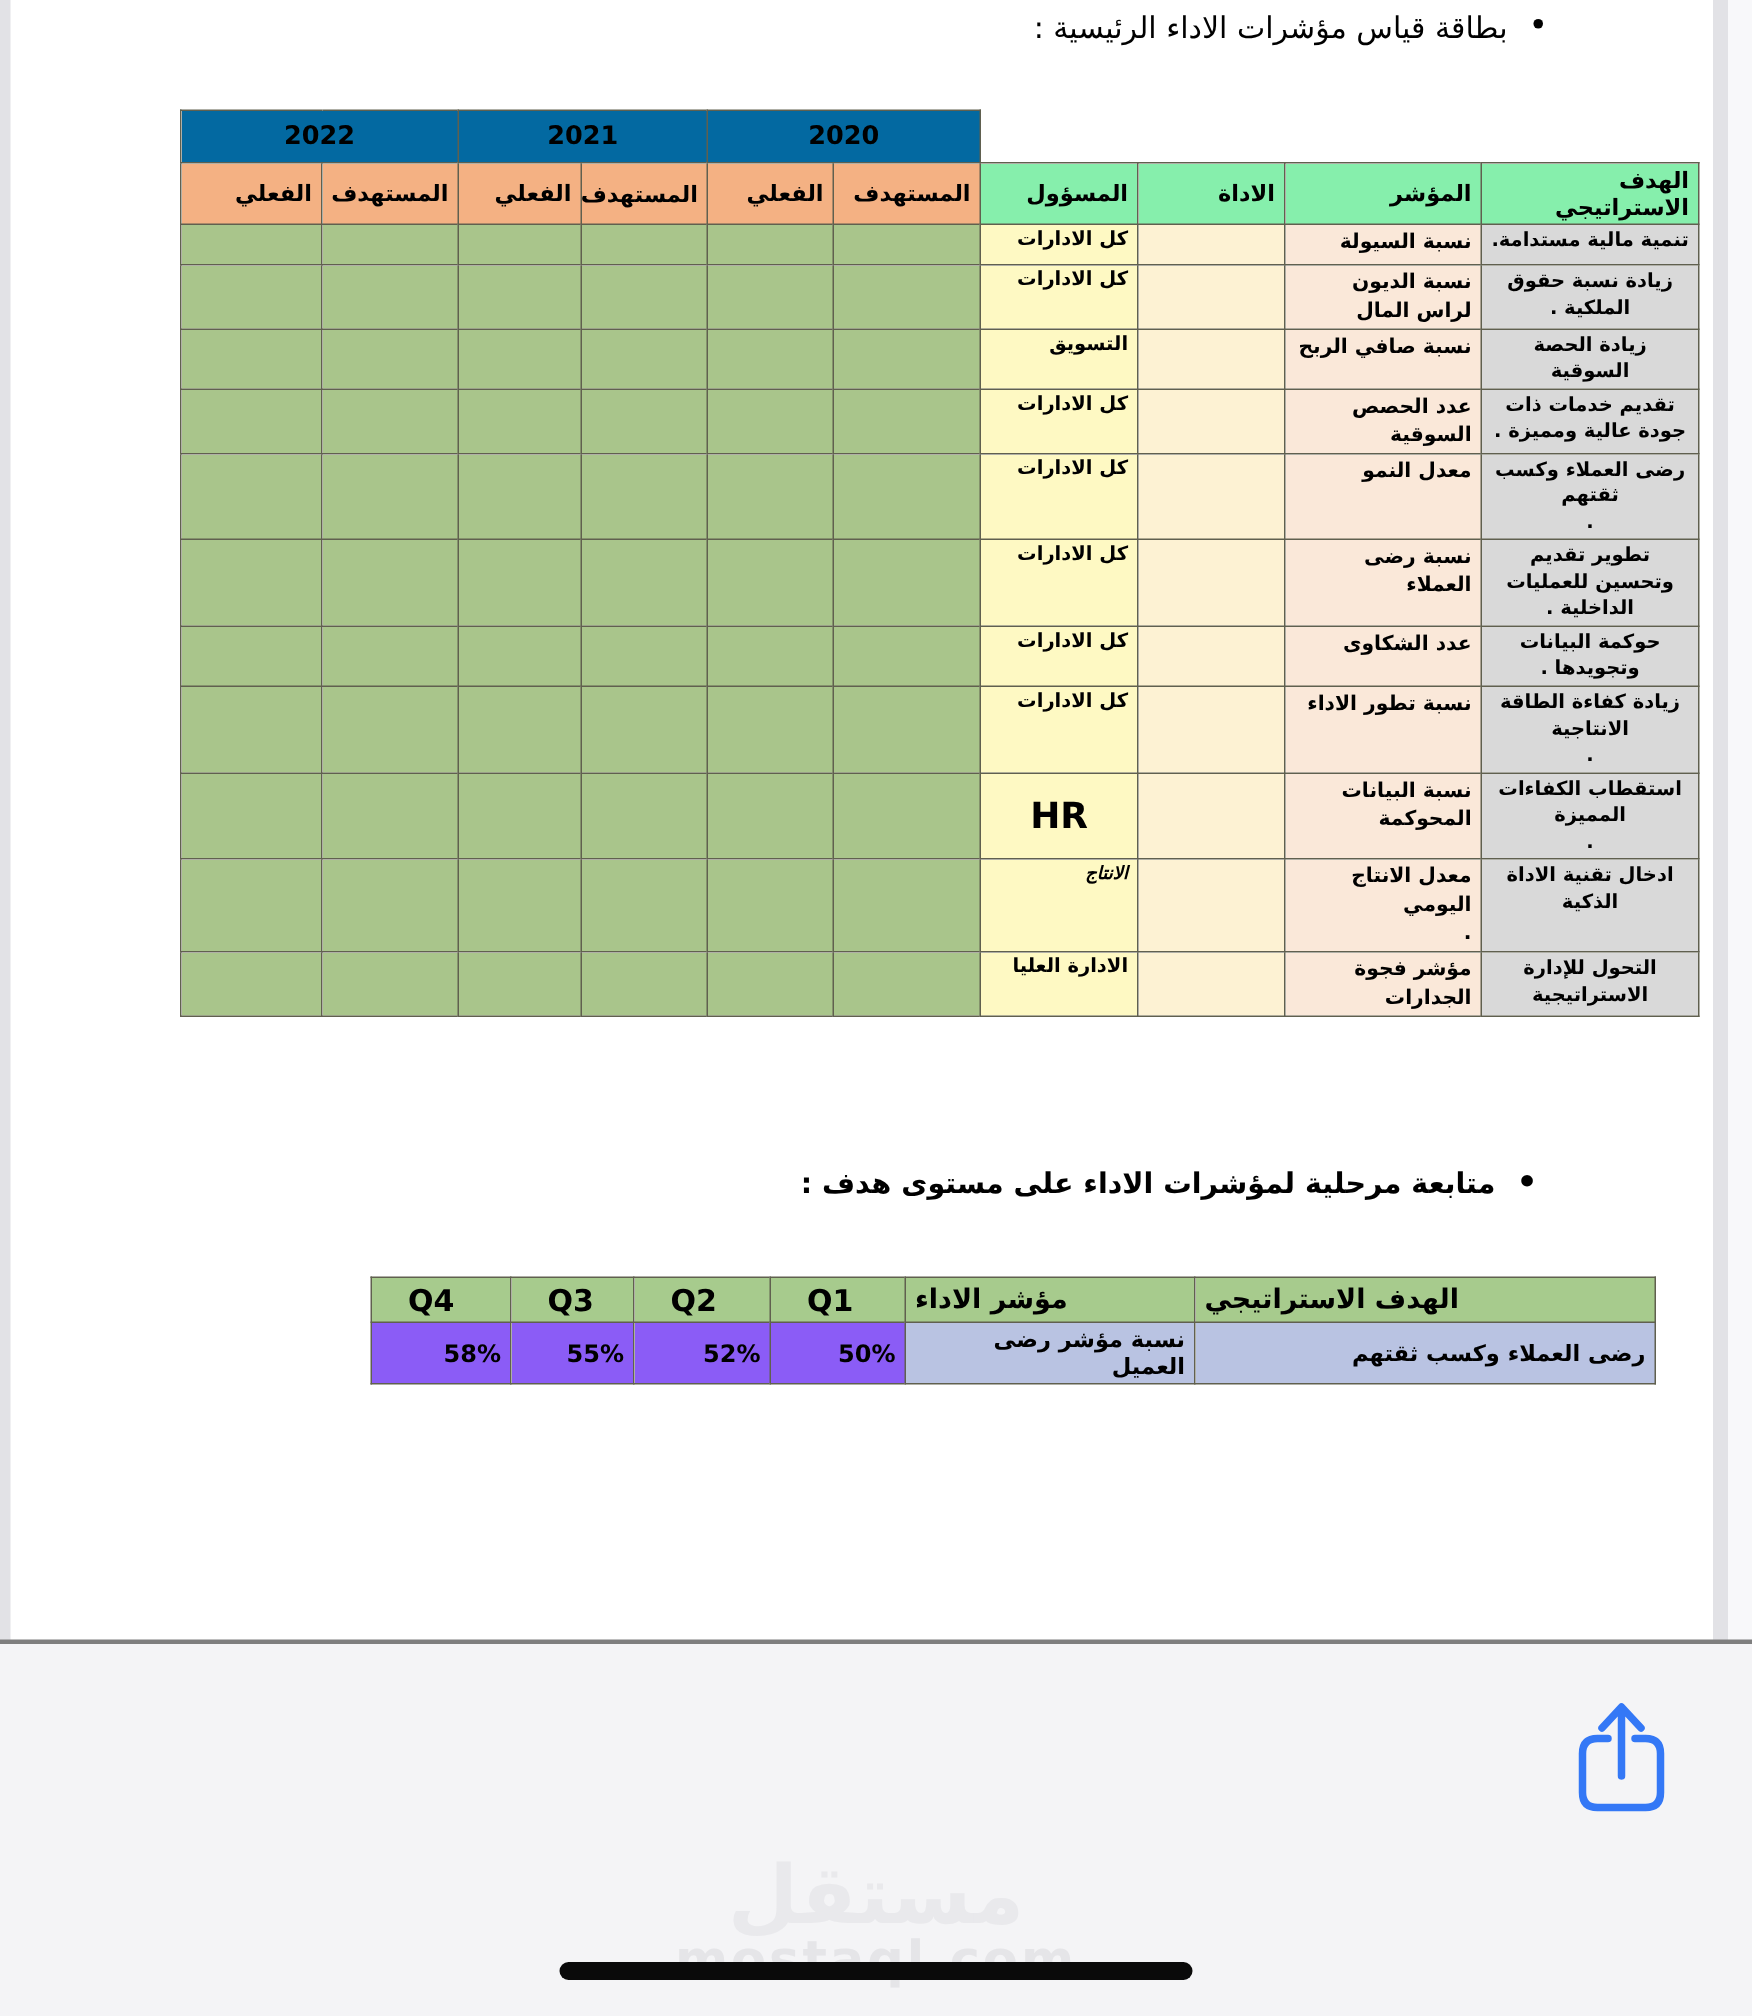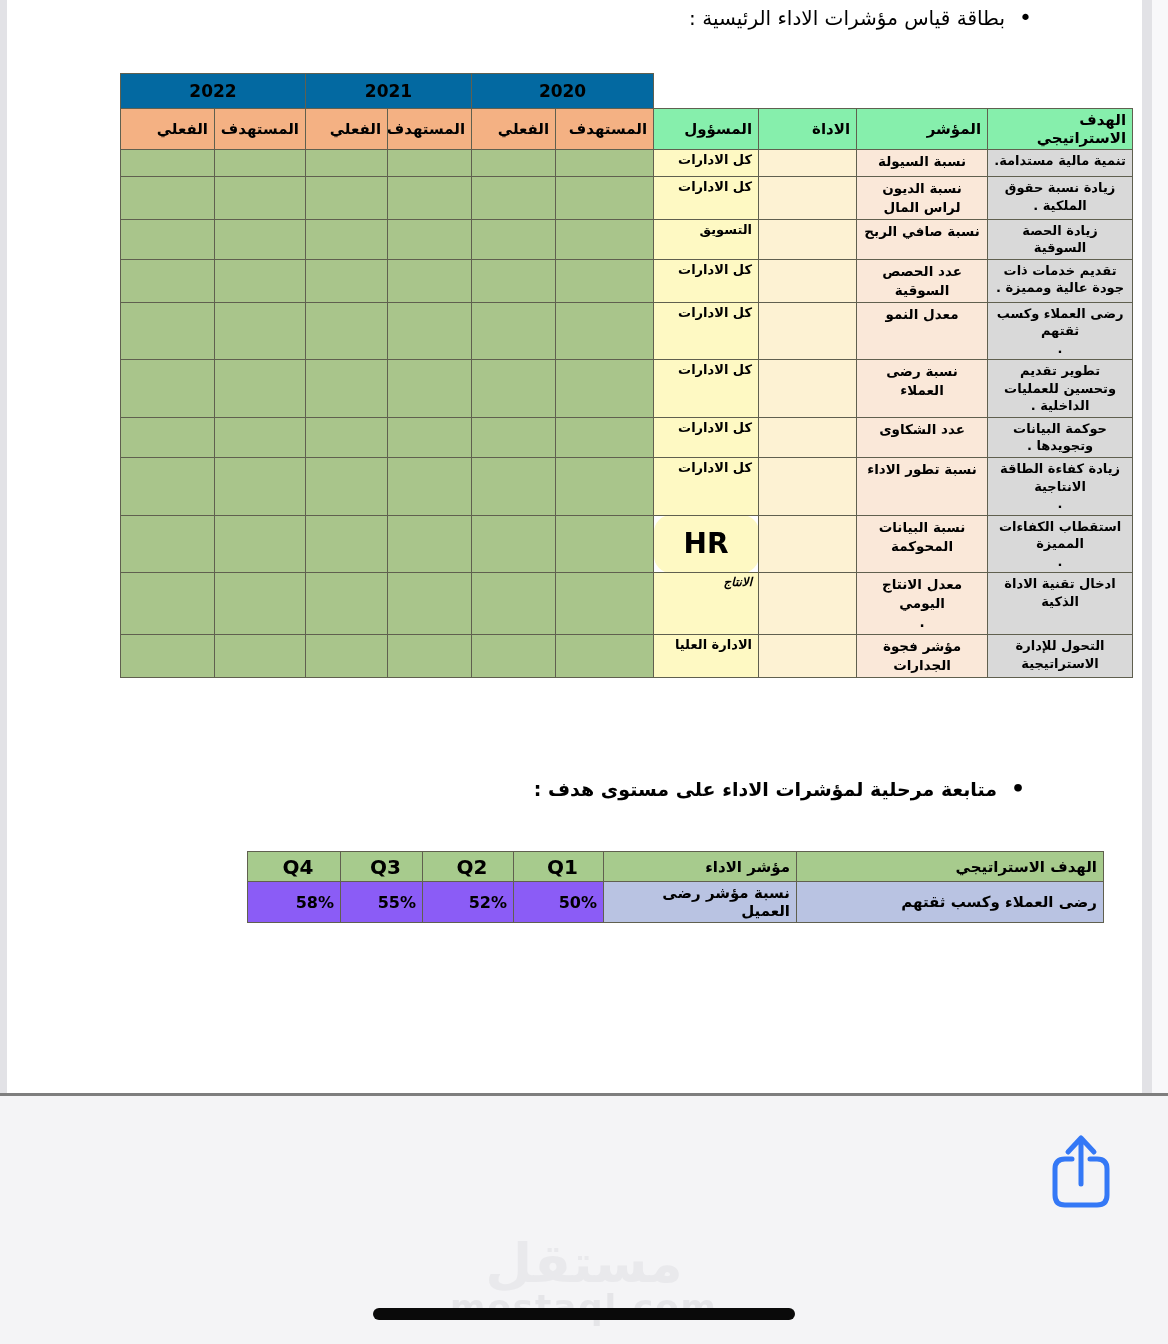--- a/index.html
+++ b/index.html
@@ -21,30 +21,30 @@
   
   table { border-collapse:collapse; table-layout:fixed; direction:rtl; position:absolute; }
   td,th { border:1.6px solid #60604f; padding:2px 6px; font-weight:bold; overflow:hidden; box-sizing:border-box; }
   .spacer { border:none !important; background:transparent; }
 
   #kpi { left:120px; top:73px; width:1012px; }
   .year { background:#0369a1; font-size:17px; text-align:center; vertical-align:middle; }
   .sub  { background:#f4b183; font-size:15px; text-align:right; vertical-align:middle; }
   .colh { background:#86efac; font-size:15px; text-align:right; vertical-align:middle; }
   .goal { background:#d9d9d9; font-size:13px; text-align:center; vertical-align:top; white-space:pre-line; line-height:1.35;margin-top:44px; }
-  .ind  { background:#fae8d9; font-size:13.5px; text-align:center; vertical-align:top; white-space:pre-line; line-height:1.4; }
+  .ind  { background:#fae8d9; font-size:13.5px; text-align:right; vertical-align:top; white-space:pre-line; line-height:1.4; }
   .tool { background:#fdf2d3; }
   .resp { background:#fef9c3; font-size:13px; text-align:right; vertical-align:top; }
-  .resp.hr    { font-size:28px; text-align:center; vertical-align:middle;border-radius:17px; }
+  .resp.hr    { font-size:24px; text-align:center; vertical-align:middle; }
   .resp.small { font-size:12px;font-style:italic; }
   .green { background:#a9c58b; }
 
   #quarterly { left:247px; top:851px; width:856px; }
-  .qth  { background:#a7cb8d; font-size:15px; text-align:right; vertical-align:middle; }
-  .qh   { background:#a7cb8d; font-size:20px; text-align:center; padding-left:14px; vertical-align:middle; }
+  .qth  { background:#a7cb8d; font-size:18px; text-align:left; vertical-align:middle; }
+  .qh   { background:#a7cb8d; font-size:20px; text-align:left; padding-left:24px; vertical-align:middle; }
   .qtxt { background:#b9c3e2; font-size:15px; text-align:right; vertical-align:middle; }
   .qval { background:#8b5cf6; font-size:16px; text-align:right; padding-left:14px; vertical-align:middle; }
 
   
   .sep    { position:absolute; left:0; top:1093px; width:1168px; height:3px; background:#7e7e7e; }
   .footer { position:absolute; left:0; top:1096px; width:1168px; height:248px; background:#f4f4f6; }
   .share  { position:absolute; left:1050px; top:1132px; width:62px; height:80px; cursor:pointer; background:none; border:none; padding:0; }
   .watermark { position:absolute; left:584px; top:1234px; transform:translateX(-50%); text-align:center; font-weight:bold; z-index:1; }
   .wm-logo   { font-size:54px; color:#e9e9ec; line-height:1.1; }
   .wm-domain { font-size:34px; color:#e5e5e8; letter-spacing:2px; margin-top:-6px; }

